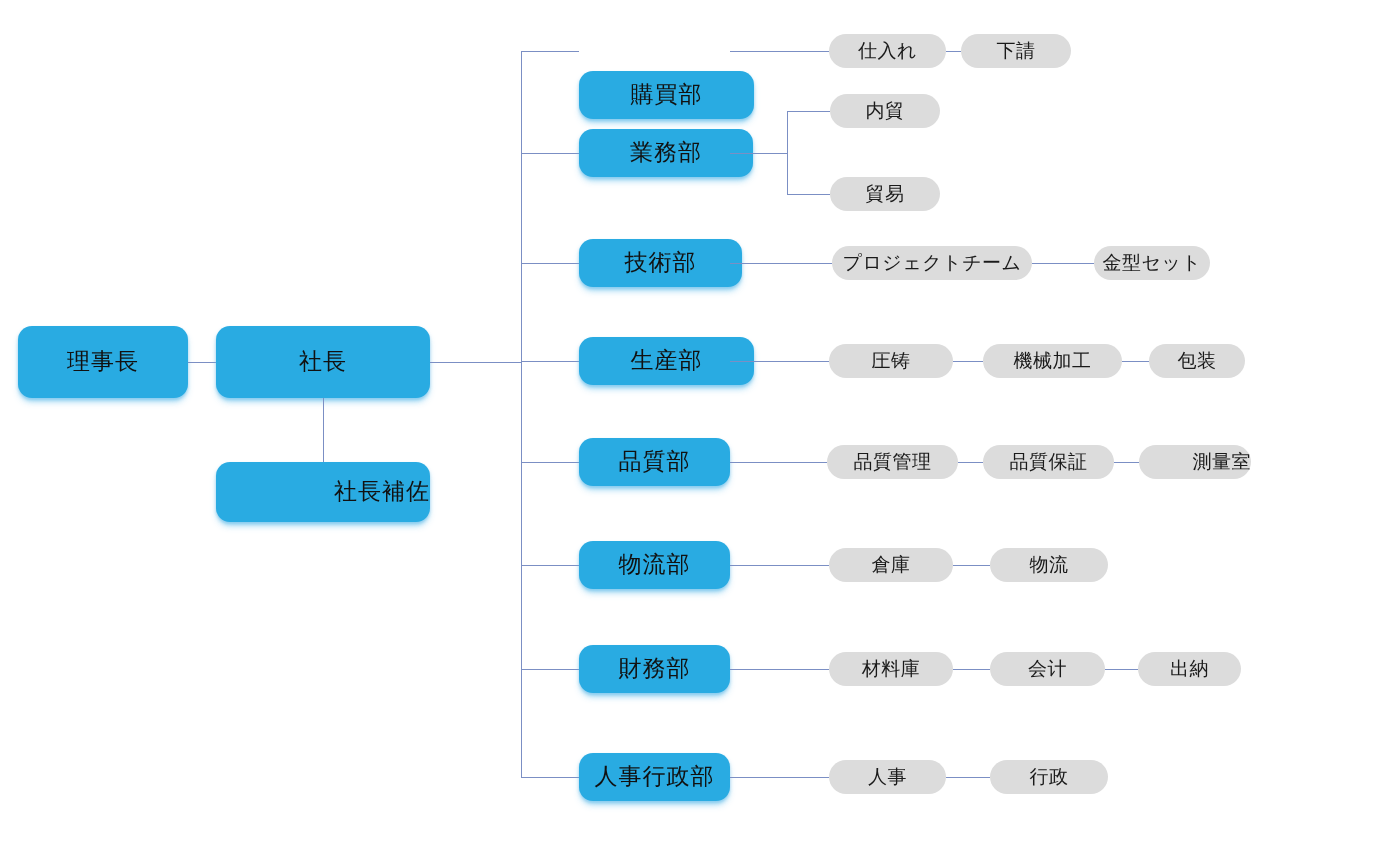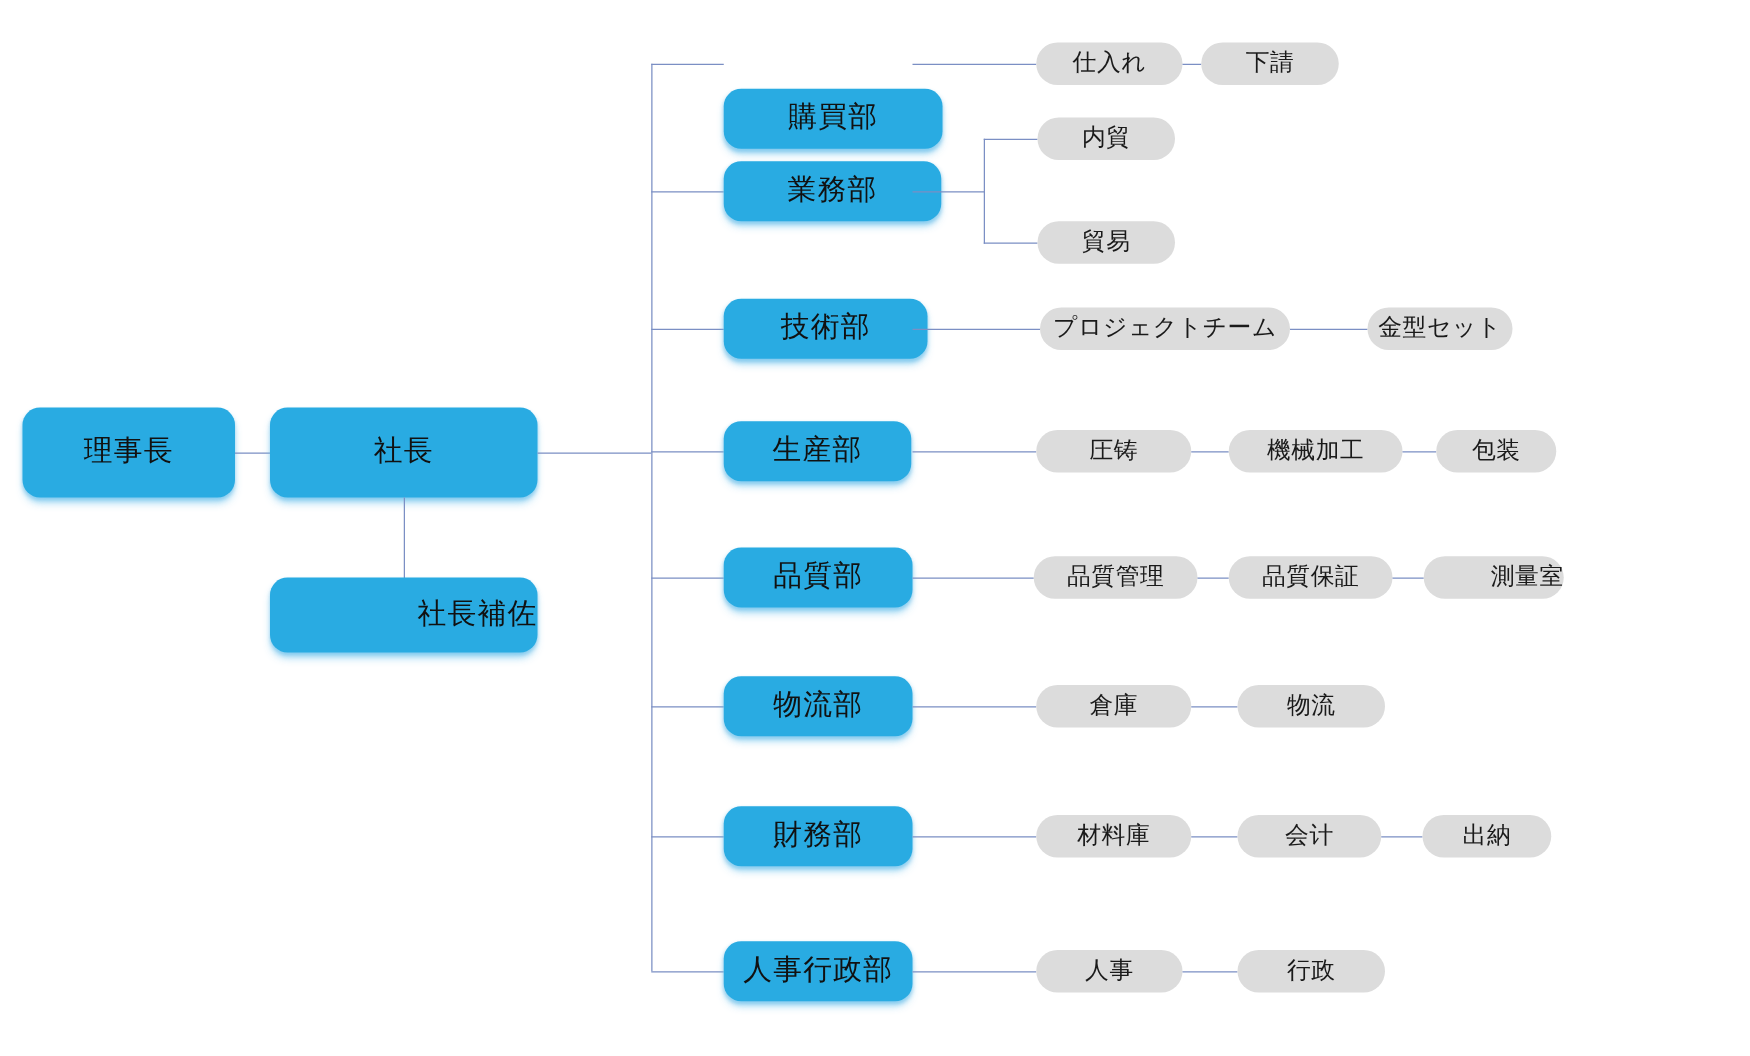--- a/index.html
+++ b/index.html
@@ -131,21 +131,21 @@
   <div class="line h" style="left:730px; top:263px; width:102px;"></div>
   <div class="node-gray" style="left:832px; top:246px; width:200px;">
     <span class="node-text">プロジェクトチーム</span>
   </div>
   <div class="line h" style="left:1032px; top:263px; width:62px;"></div>
   <div class="node-gray" style="left:1094px; top:246px; width:116px;">
     <span class="node-text">金型セット</span>
   </div>
 
   <div class="line h" style="left:521px; top:361px; width:58px;"></div>
-  <div class="node-blue" style="left:579px; top:337px; width:150px; height:48px;">
+  <div class="node-blue" style="left:579px; top:337px; width:175px; height:48px;">
     <span class="node-text">生産部</span>
   </div>
   <div class="line h" style="left:730px; top:361px; width:99px;"></div>
   <div class="node-gray" style="left:829px; top:344px; width:124px;">
     <span class="node-text">圧铸</span>
   </div>
   <div class="line h" style="left:953px; top:361px; width:30px;"></div>
   <div class="node-gray" style="left:983px; top:344px; width:139px;">
     <span class="node-text">機械加工</span>
   </div>

